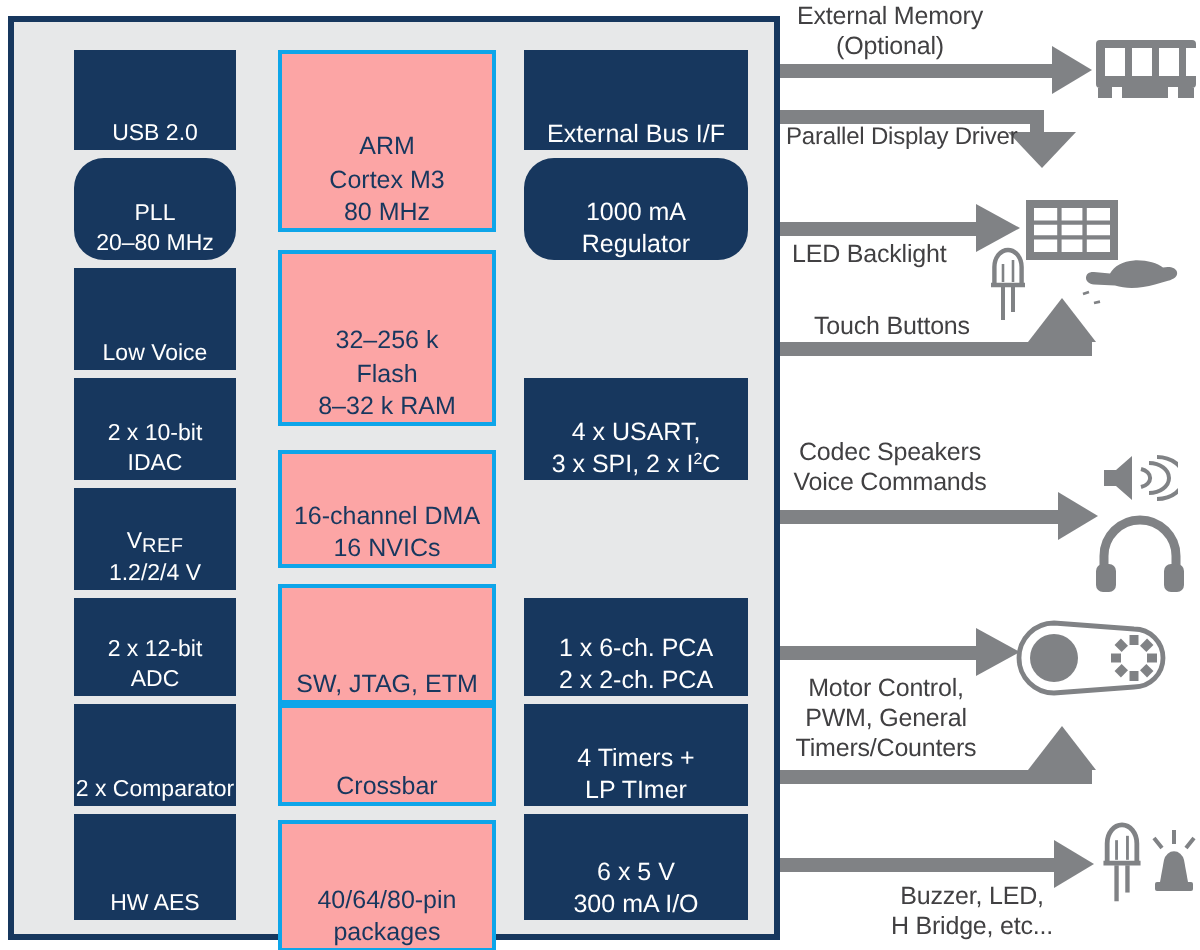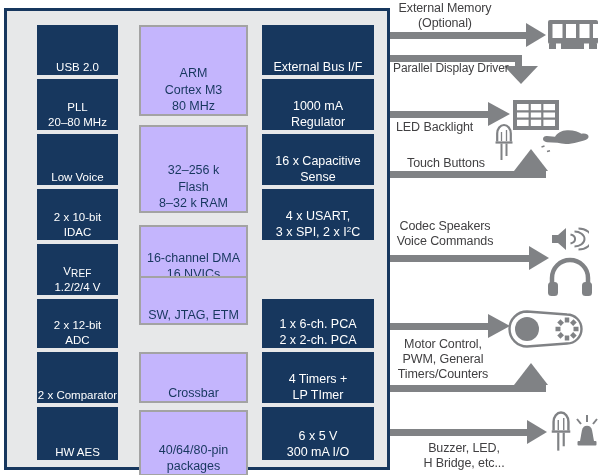--- a/index.html
+++ b/index.html
@@ -13,31 +13,31 @@
     box-sizing:border-box;border:3px solid #17375e;background:#e7e8e9;
   }
   
   .block{
     position:absolute;box-sizing:border-box;
     display:flex;flex-direction:column;align-items:center;justify-content:flex-end;
     text-align:center;line-height:1.3;
   }
   .block span, .block div{white-space:pre-line;}
   .navy{background:#17375e;color:#ffffff;}
-  .white{background:#c4b5fd;border:2px solid #a3a3a3;color:#17375e;}
+  .white{background:#fca5a5;border:2px solid #0ea5e9;color:#17375e;}
   .colL{left:37px;width:81px;font-size:11.5px;}
   .colM{left:139px;width:109px;font-size:12.5px;}
   .colR{left:262px;width:112px;font-size:12.5px;}
   
-  .r1{top:25px;height:50px;} .r2{top:79px;height:51px;} .r3{top:134px;height:51px;}
+  .r1{top:25px;height:50px;} .r2{top:79px;height:51px;border-radius:15px;} .r3{top:134px;height:51px;}
   .r4{top:189px;height:51px;} .r5{top:244px;height:51px;} .r6{top:299px;height:49px;}
   .r7{top:352px;height:51px;} .r8{top:407px;height:53px;}
   
   .m1{top:25px;height:91px;} .m2{top:125px;height:88px;} .m3{top:225px;height:59px;}
-  .m4{top:276px;height:49px;} .m5{top:352px;height:51px;} .m6{top:410px;height:66px;}
+  .m4{top:292px;height:60px;} .m5{top:352px;height:51px;} .m6{top:410px;height:66px;}
   sub.sm{font-size:10px;vertical-align:-2px;letter-spacing:.2px;}
   sup.sm{font-size:8px;vertical-align:4px;}
   
   .shaft{position:absolute;background:#808285;}
   .ah{position:absolute;width:0;height:0;}
   .ah-right{border-top:12px solid transparent;border-bottom:12px solid transparent;border-left:20px solid #808285;}
   .ah-right.big{border-top:12px solid transparent;border-bottom:12px solid transparent;border-left:22px solid #808285;}
   .ah-down{border-left:17px solid transparent;border-right:17px solid transparent;border-top:18px solid #808285;}
   .ah-up{border-left:17px solid transparent;border-right:17px solid transparent;border-bottom:22px solid #808285;}
   
@@ -110,24 +110,20 @@
       <span>40/64/80-pin
 packages</span>
     </div>
 
   <div class="block navy colR r1">
       <span>External Bus I/F</span>
     </div>
   <div class="block navy colR r2">
       <span>1000 mA
 Regulator</span>
-    </div>
-  <div class="block navy colR r3">
-      <span>16 x Capacitive
-Sense</span>
     </div>
   <div class="block navy colR r4">
     <div>4 x USART,</div>
     <div><span>3 x SPI, 2 x I</span><sup class="sm">2</sup><span>C</span></div>
   </div>
   <div class="block navy colR r6">
       <span>1 x 6-ch. PCA
 2 x 2-ch. PCA</span>
     </div>
   <div class="block navy colR r7">
@@ -167,21 +163,21 @@
   <div class="callout" style="left:393px;top:61px;font-size:12px;">Parallel Display Driver</div>
   <div class="callout center" style="left:393px;top:1px;width:104px;">External Memory
 (Optional)</div>
   <div class="callout" style="left:396px;top:120px;">LED Backlight</div>
   <div class="callout" style="left:407px;top:156px;">Touch Buttons</div>
   <div class="callout center" style="left:392px;top:219px;width:106px;">Codec Speakers
 Voice Commands</div>
   <div class="callout center" style="left:391px;top:337px;width:104px;">Motor Control,
 PWM, General
 Timers/Counters</div>
-  <div class="callout center" style="left:418px;top:441px;width:92px;">Buzzer, LED,
+  <div class="callout center" style="left:440px;top:441px;width:92px;">Buzzer, LED,
 H Bridge, etc...</div>
 
   <div class="icon" style="left:548px;top:20px;">
     <svg width="50" height="30" viewBox="0 0 50 30">
       <rect x="0" y="0" width="50" height="24" rx="2" fill="#808285"></rect>
       <rect x="4.5" y="4" width="10" height="14" fill="#ffffff"></rect>
       <rect x="18" y="4" width="10" height="14" fill="#ffffff"></rect>
       <rect x="31.5" y="4" width="10" height="14" fill="#ffffff"></rect>
       <rect x="45" y="4" width="5" height="14" fill="#ffffff"></rect>
       <rect x="1" y="24" width="48" height="5" fill="#808285"></rect>

